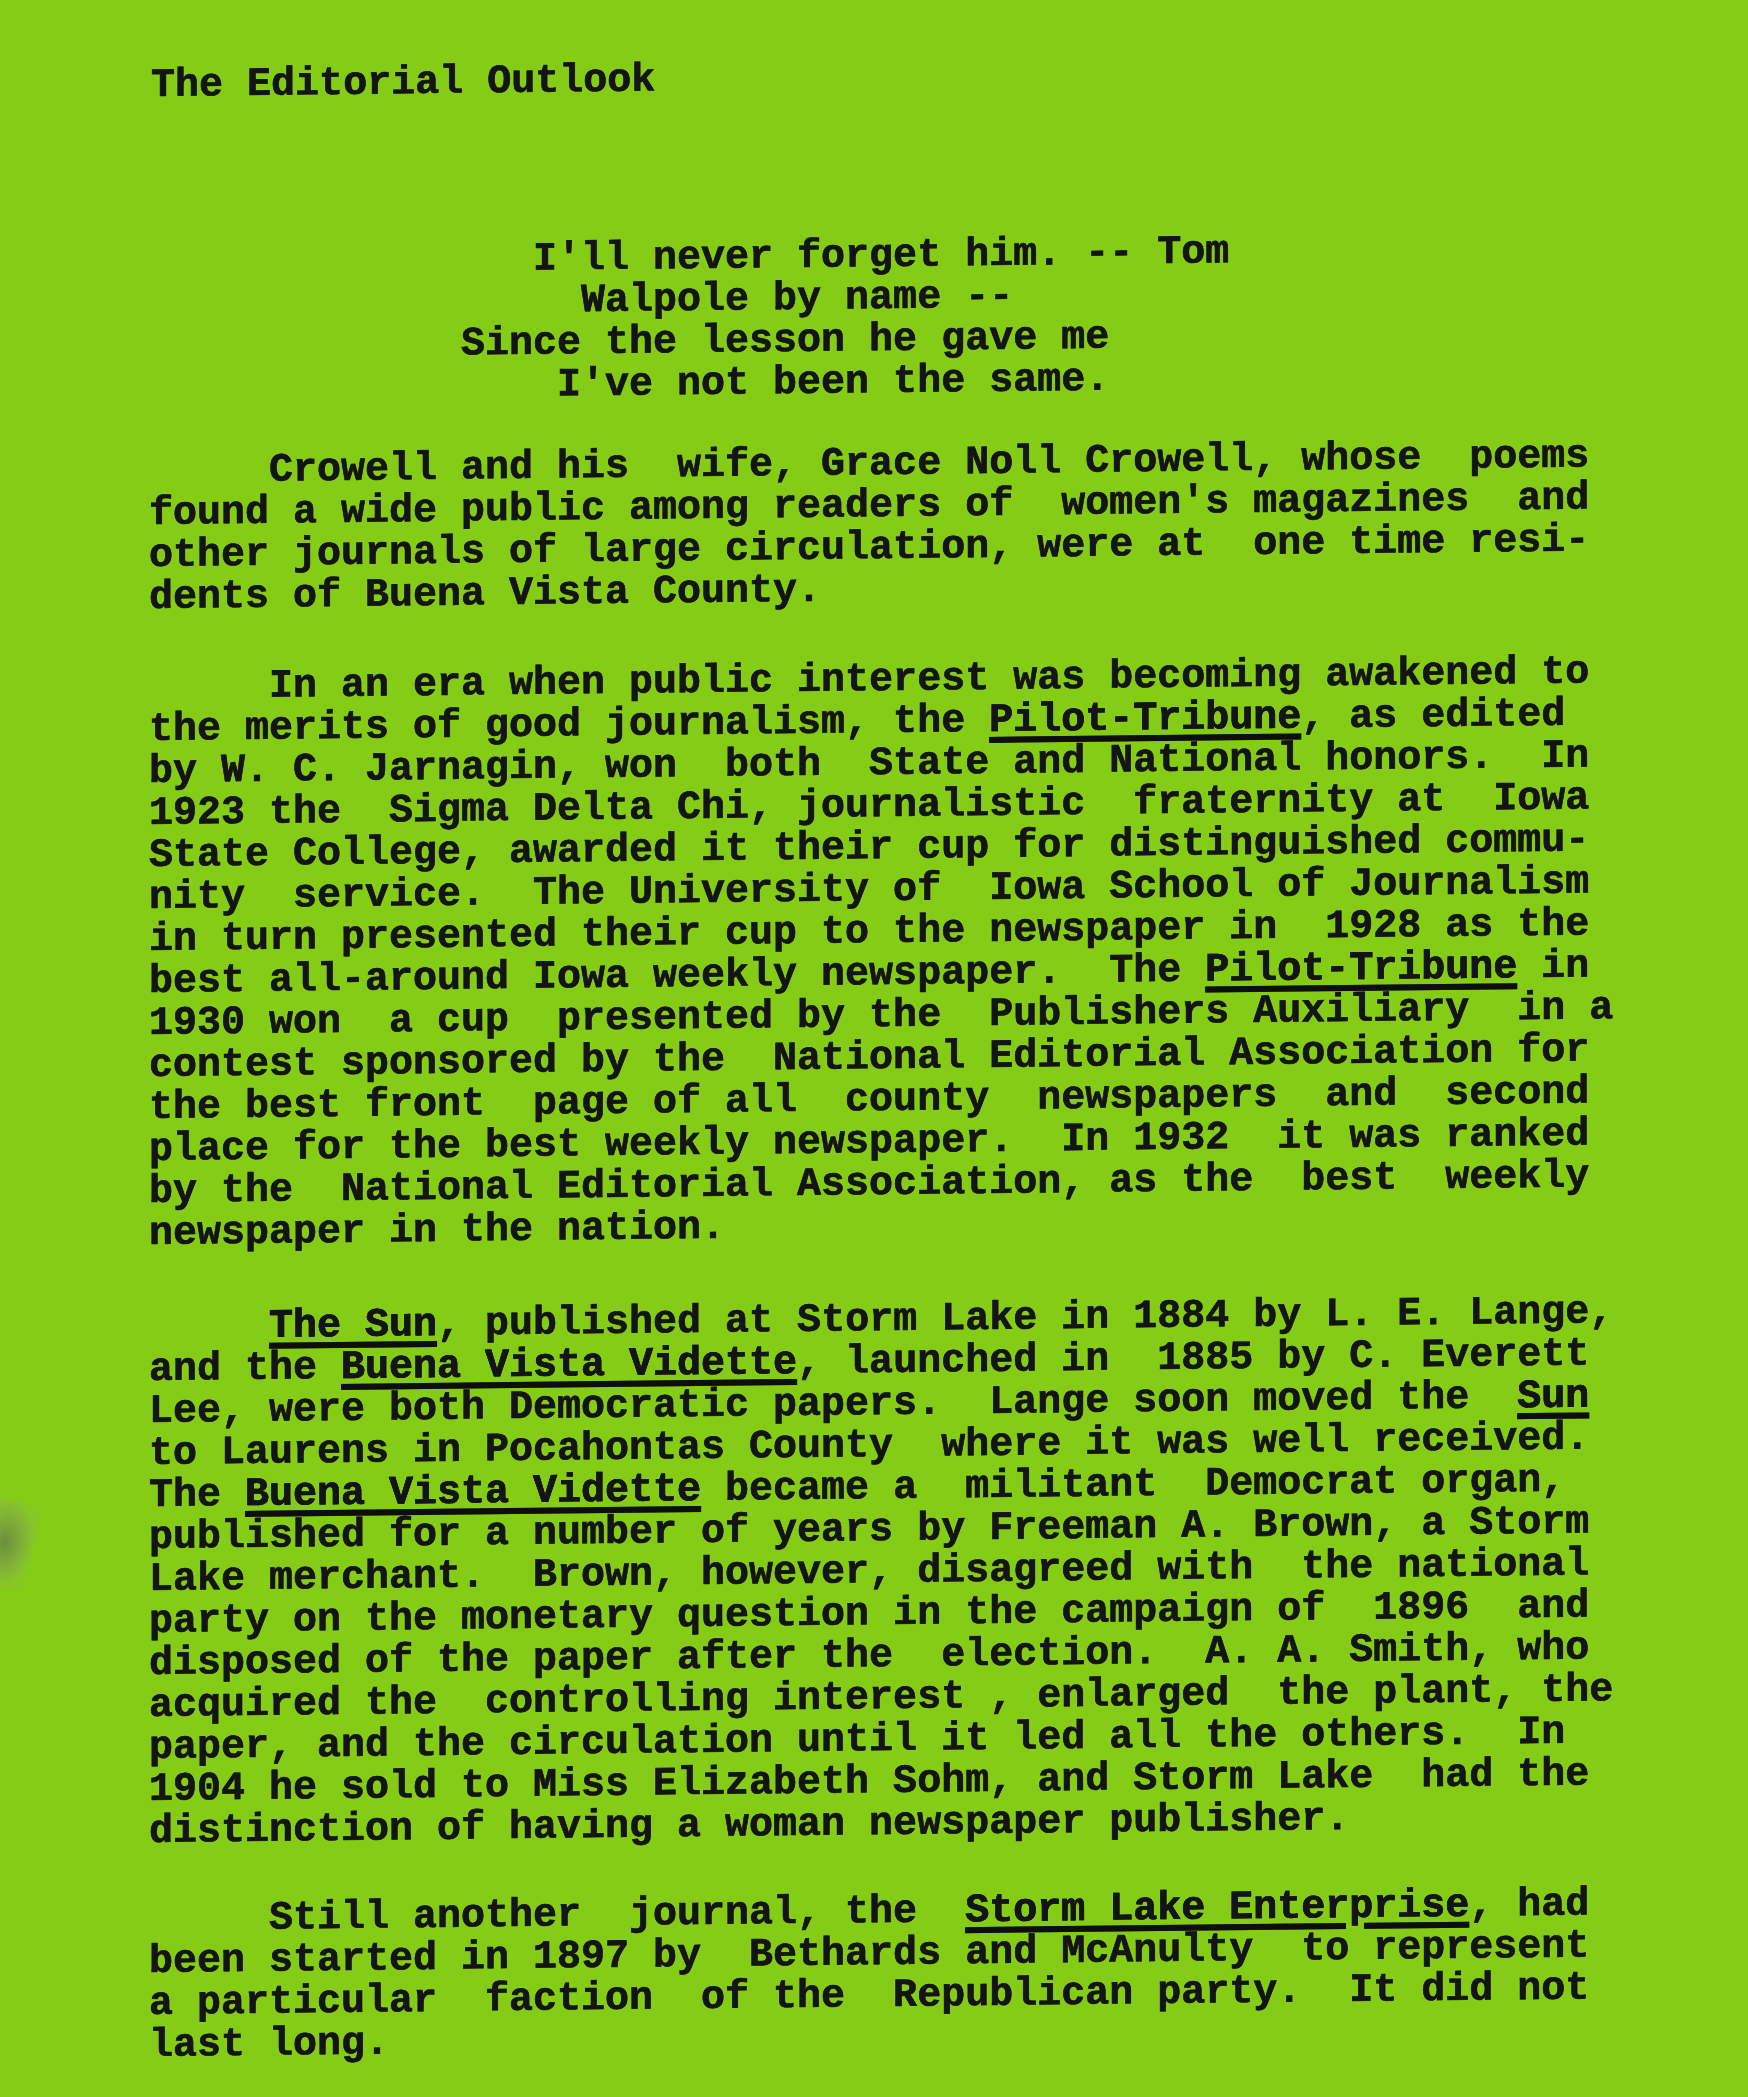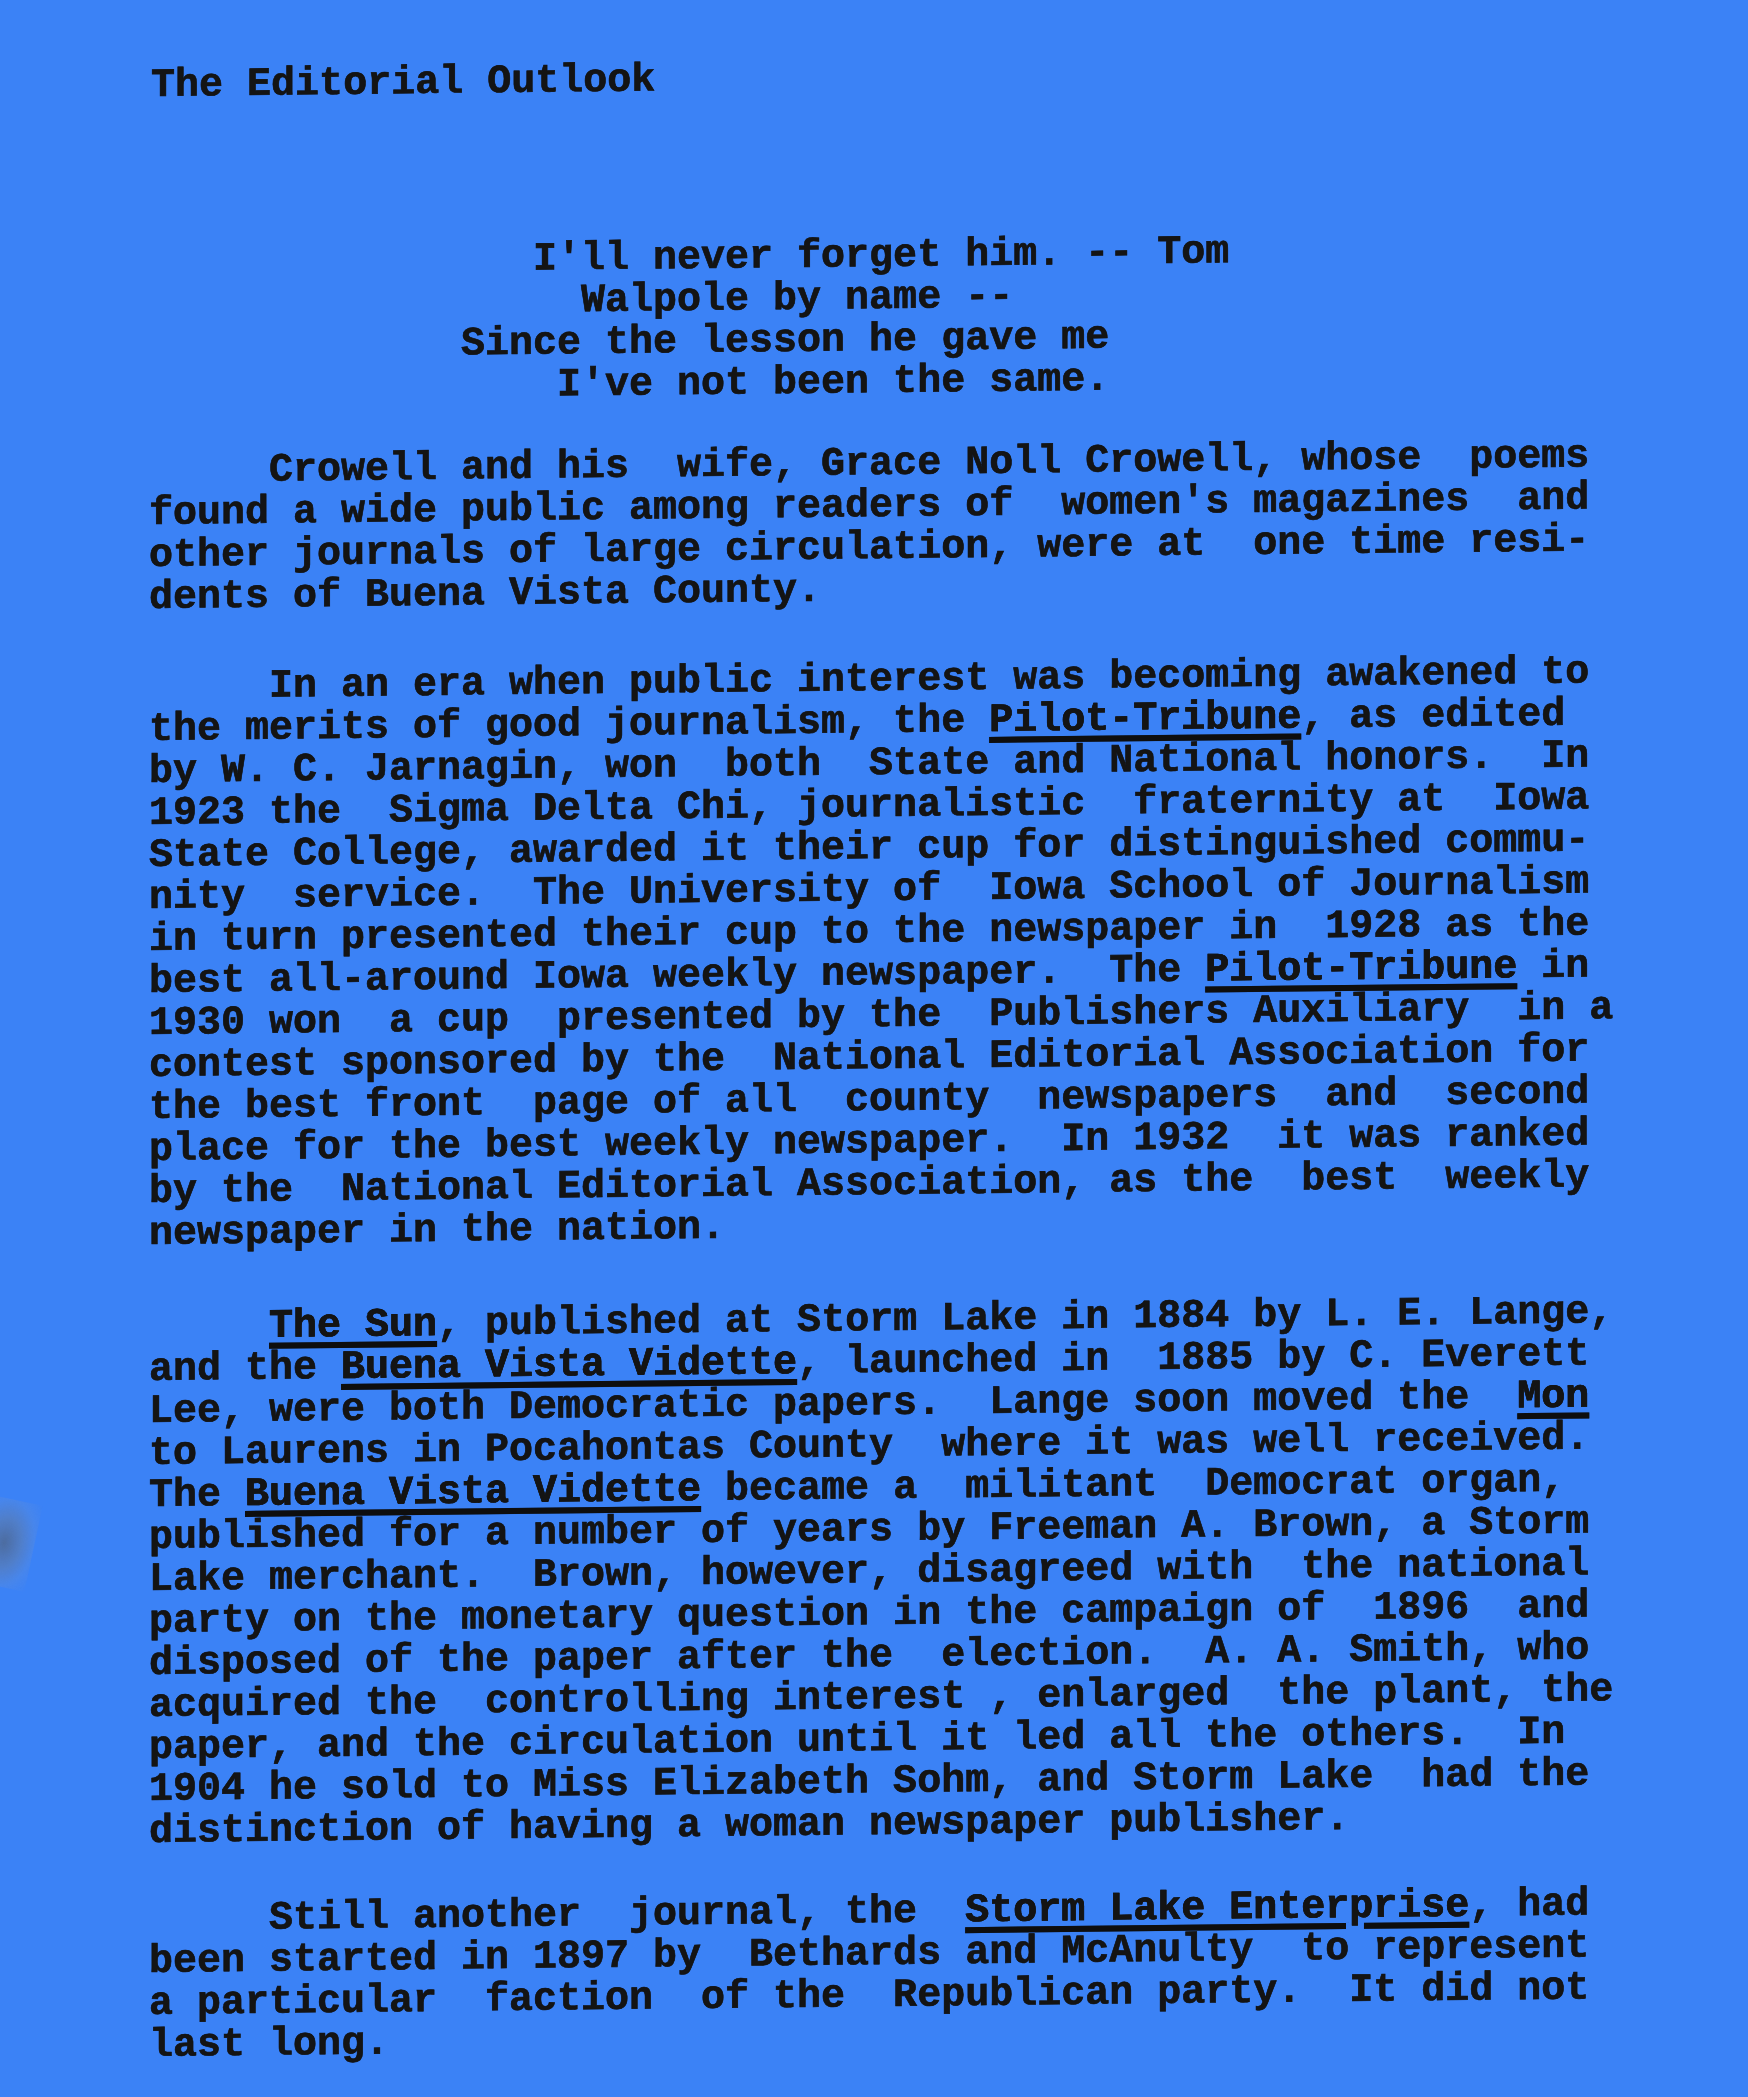--- a/index.html
+++ b/index.html
@@ -6,21 +6,21 @@
     margin: 0;
     padding: 0;
     width: 1748px;
     height: 2661px;
     overflow: hidden;
     background: #fcfcfa;
   }
   .page {
     position: absolute;
     inset: 0;
-    background: #3b82f6;
+    background: #84cc16;
   }
   
   .content {
     position: absolute;
     left: 149px;
     top: 65px;
     width: 1519px;
     transform: skewY(-0.62deg);
     transform-origin: 0 0;
     font-family: "Liberation Mono", "DejaVu Sans Mono", monospace;
@@ -93,21 +93,21 @@
           <div class="line"><span>1930 won  a cup  presented by the  Publishers Auxiliary  in a</span></div>
           <div class="line"><span>contest sponsored by the  National Editorial Association for</span></div>
           <div class="line"><span>the best front  page of all  county  newspapers  and  second</span></div>
           <div class="line"><span>place for the best weekly newspaper.  In 1932  it was ranked</span></div>
           <div class="line"><span>by the  National Editorial Association, as the  best  weekly</span></div>
           <div class="line"><span>newspaper in the nation.</span></div>
         </div>
         <div class="block blk-3">
           <div class="line"><span>     </span><span class="u">The Sun</span><span>, published at Storm Lake in 1884 by L. E. Lange,</span></div>
           <div class="line"><span>and the </span><span class="u">Buena Vista Vidette</span><span>, launched in  1885 by C. Everett</span></div>
-          <div class="line"><span>Lee, were both Democratic papers.  Lange soon moved the  </span><span class="u">Mon</span></div>
+          <div class="line"><span>Lee, were both Democratic papers.  Lange soon moved the  </span><span class="u">Sun</span></div>
           <div class="line"><span>to Laurens in Pocahontas County  where it was well received.</span></div>
           <div class="line"><span>The </span><span class="u">Buena Vista Vidette</span><span> became a  militant  Democrat organ,</span></div>
           <div class="line"><span>published for a number of years by Freeman A. Brown, a Storm</span></div>
           <div class="line"><span>Lake merchant.  Brown, however, disagreed with  the national</span></div>
           <div class="line"><span>party on the monetary question in the campaign of  1896  and</span></div>
           <div class="line"><span>disposed of the paper after the  election.  A. A. Smith, who</span></div>
           <div class="line"><span>acquired the  controlling interest , enlarged  the plant, the</span></div>
           <div class="line"><span>paper, and the circulation until it led all the others.  In</span></div>
           <div class="line"><span>1904 he sold to Miss Elizabeth Sohm, and Storm Lake  had the</span></div>
           <div class="line"><span>distinction of having a woman newspaper publisher.</span></div>

